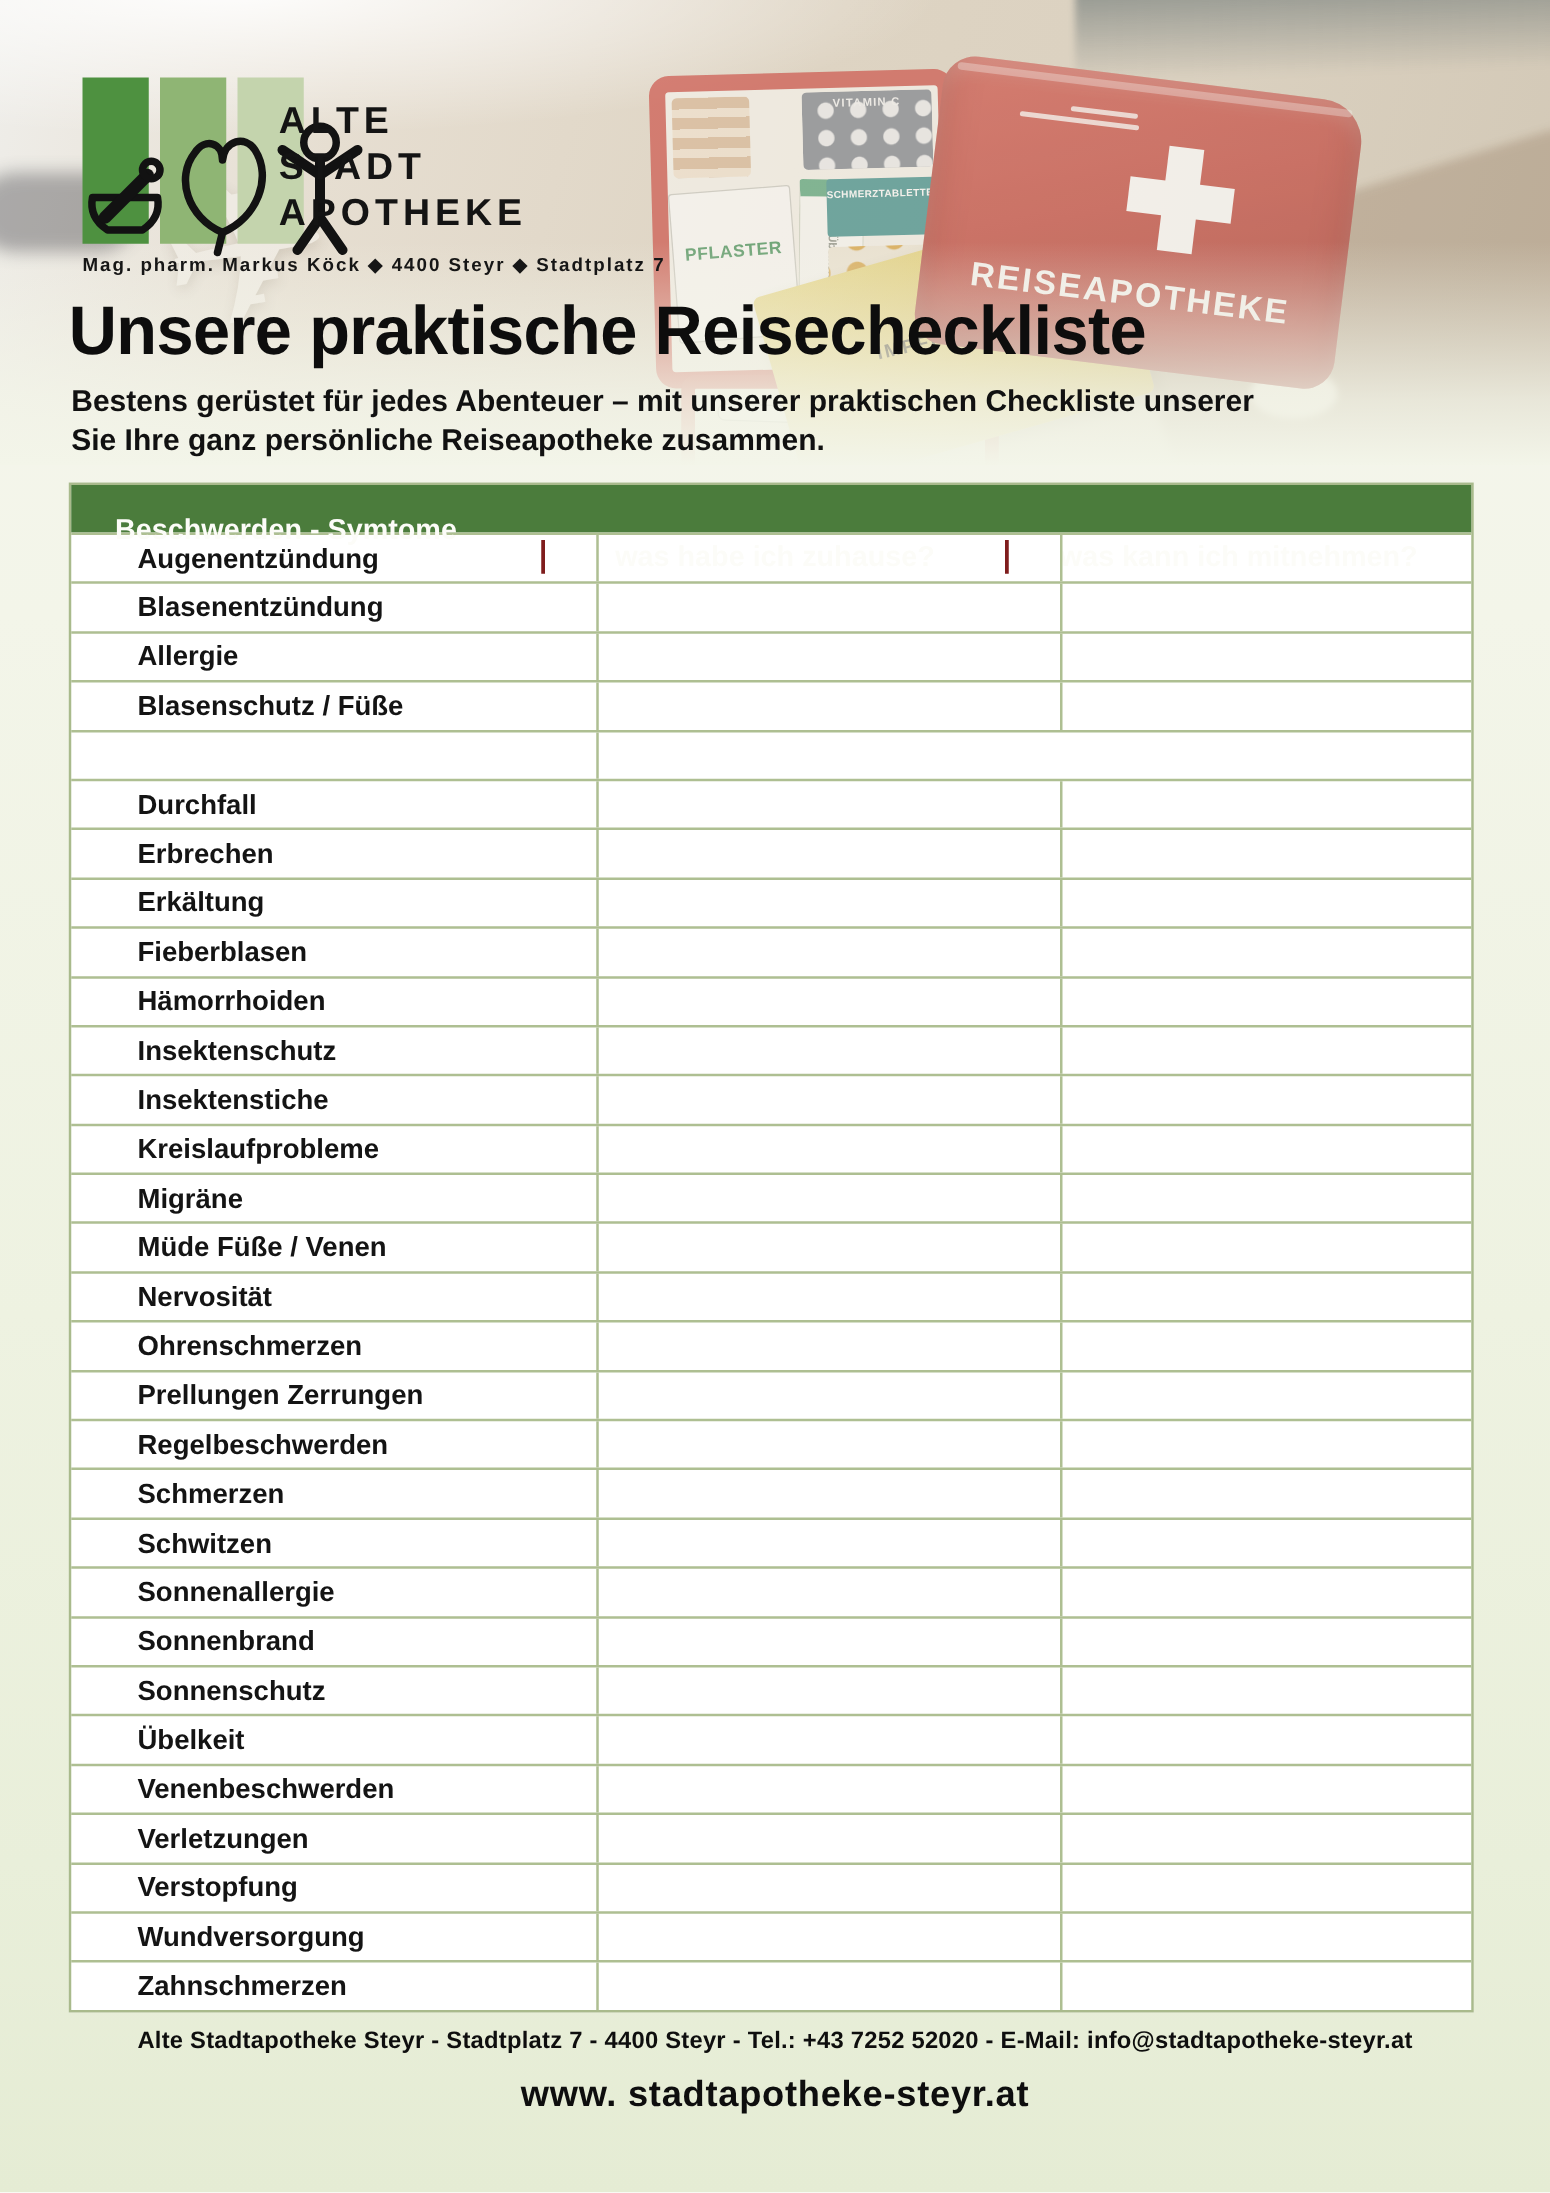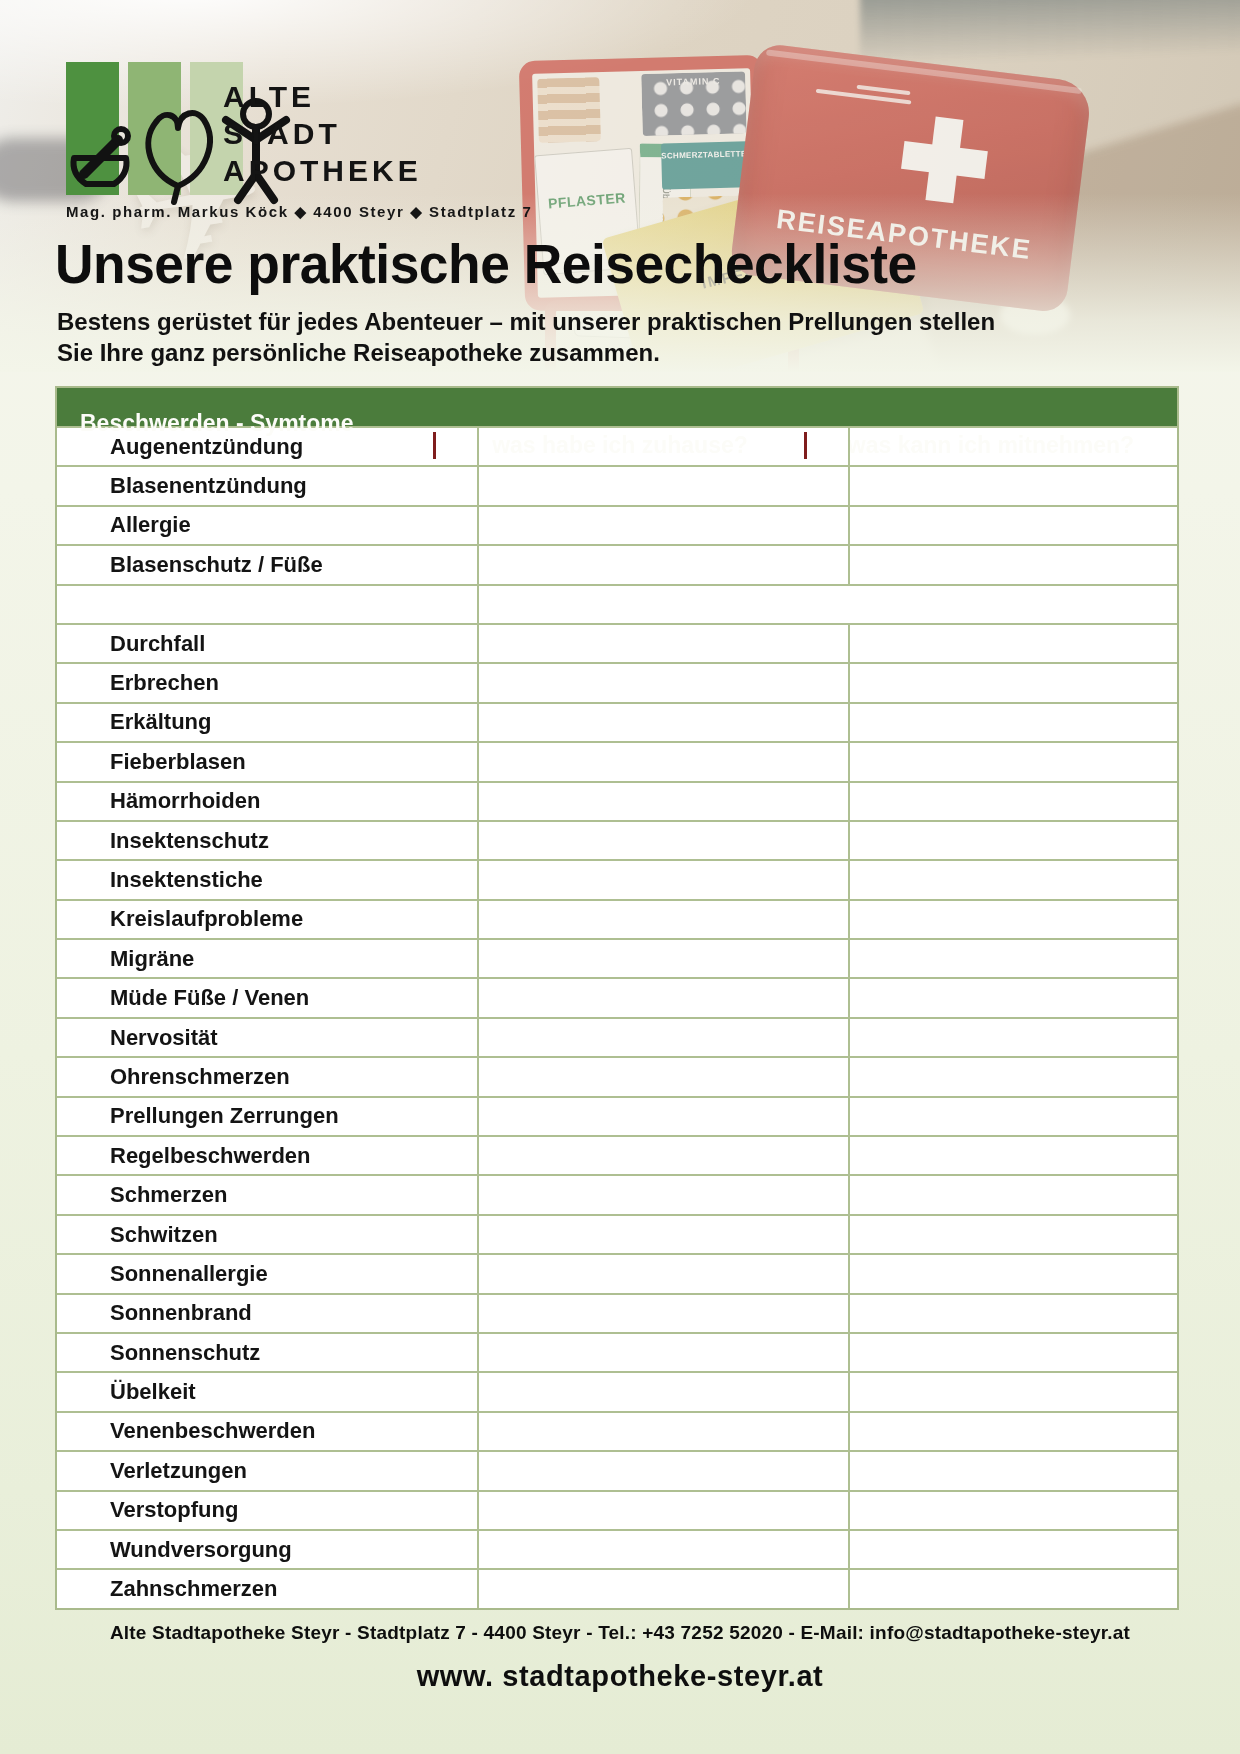--- a/index.html
+++ b/index.html
@@ -86,21 +86,21 @@
        font-size:15px;letter-spacing:1.6px;white-space:nowrap;}
 
   .title{position:absolute;left:55px;top:232px;margin:0;color:#0d0d0d;font-size:55px;font-weight:bold;
        letter-spacing:-.5px;white-space:nowrap;transform:scaleX(.97);transform-origin:left;}
   .subtitle{position:absolute;left:57px;top:306px;color:#111;font-size:24px;font-weight:bold;line-height:31px;}
 
   
   .tbl{position:absolute;left:55px;top:386px;width:1124px;border:2px solid #a9ba8c;background:#fff;box-sizing:border-box;}
   .thead{display:grid;grid-template-columns:376px 371px 371px;height:38px;background:#4b7c3c;}
   .th{color:#fcfcf8;font-size:23px;font-weight:bold;display:flex;align-items:center;box-sizing:border-box;}
-  .th.first{justify-content:flex-start;padding-left:23px;}
+  .th.first{justify-content:flex-start;padding-left:23px;margin-left:12px;}
   .th{justify-content:center;}
   .th + .th{border-left:3px solid #7f1d1d;margin-top:44px;}
   .trow{display:grid;grid-template-columns:376px 371px 371px;height:39.4px;border-top:2px solid #aebf92;box-sizing:border-box;padding-left:44px;}
   .td{box-sizing:border-box;display:flex;align-items:center;}
   .td + .td{border-left:2px solid #aebf92;}
   .td.label{padding-left:9px;color:#141414;font-size:22px;font-weight:bold;white-space:nowrap;}
 
   
   .footer{position:absolute;left:0;top:1622px;width:1240px;text-align:center;color:#0e0e0e;}
   .footer .contact{font-size:19px;font-weight:bold;letter-spacing:.2px;}
@@ -187,21 +187,21 @@
       <div class="logo-text">
         <div>ALTE</div>
         <div>STADT</div>
         <div>APOTHEKE</div>
       </div>
     </div>
     <div class="logo-tagline">Mag. pharm. Markus Köck ◆ 4400 Steyr ◆ Stadtplatz 7</div>
 
     <h1 class="title">Unsere praktische Reisecheckliste</h1>
     <div class="subtitle">
-      <div>Bestens gerüstet für jedes Abenteuer – mit unserer praktischen Prellungen stellen</div>
+      <div>Bestens gerüstet für jedes Abenteuer – mit unserer praktischen Checkliste unserer</div>
       <div>Sie Ihre ganz persönliche Reiseapotheke zusammen.</div>
     </div>
 
     <div class="tbl">
       <div class="thead">
         <div class="th first">Beschwerden - Symtome</div>
         <div class="th">was habe ich zuhause?</div>
         <div class="th">was kann ich mitnehmen?</div>
       </div>
       <div class="tbody">

